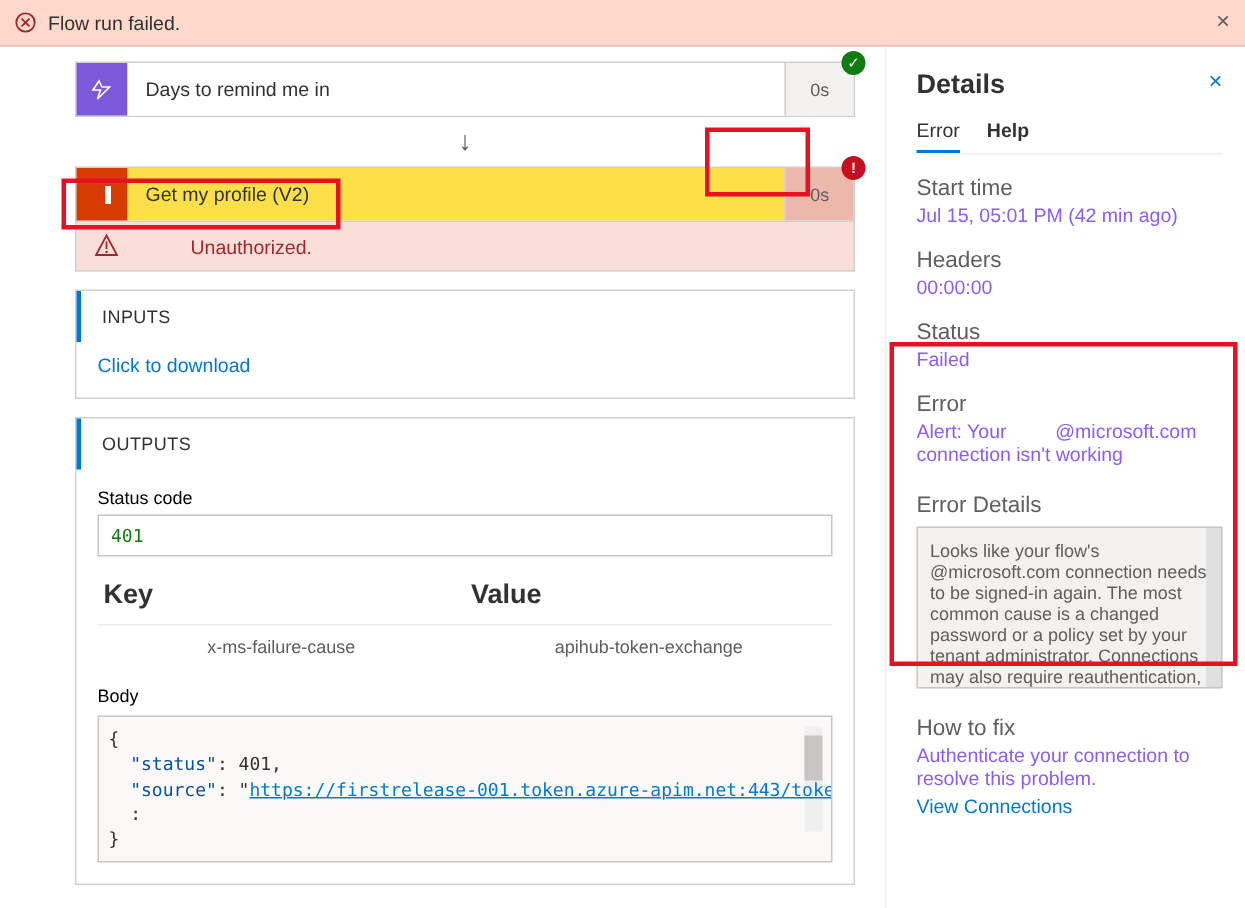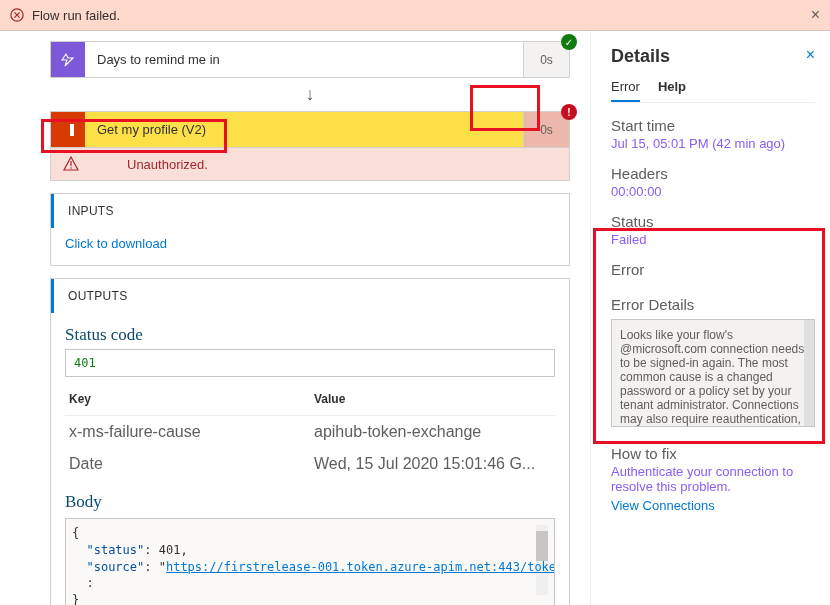--- a/index.html
+++ b/index.html
@@ -23,27 +23,27 @@
 .success-dot { position:absolute; right:-8px; top:-8px; width:16px; height:16px; background:#107c10; border-radius:50%; display:flex; align-items:center; justify-content:center; color:#fff; font-size:10px; }
 .error-dot { position:absolute; right:-8px; top:-8px; width:16px; height:16px; background:#c50f1f; border-radius:50%; display:flex; align-items:center; justify-content:center; color:#fff; font-size:10px; font-weight:bold; }
 .arrow-down { text-align:center; font-size:18px; color:#605e5c; padding: 6px 0; }
 .error-sub { display:flex; align-items:flex-end; padding:8px 12px; background:#f9dfd8; border:1px solid #d0d0d0; border-top:none;gap:40px; }
 .error-sub .warn { width:16px; height:16px; margin-right:8px;}
 .error-sub-text { color:#a4262c; font-size:13px; }
 .card { border: 1px solid #d0d0d0; margin-top: 12px; background:#fff; }
 .card-header { padding:10px 14px; font-size:12px; color:#323130; border-left:3px solid #0078d4; font-weight:400; letter-spacing:0.3px; }
 .card-content { padding:0 14px 14px 14px; }
 .link { color:#0078d4; cursor:pointer; }
-.label { font-size:17px; color:#0c4a6e; margin:12px 0 4px 0;font-family:Liberation Serif, serif; }
+.label { font-size:12px; color:#000000; margin:12px 0 4px 0; }
 .valuebox { border:1px solid #c8c6c4; padding:6px 8px; color:#107c10; font-family: Consolas, monospace; font-size:12px; }
 .table { margin-top:6px; }
-.th-row { display:flex; font-weight:600; padding:6px 0; border-bottom:1px solid #eee; font-size:12px;}
+.th-row { display:flex; font-weight:600; padding:6px 0; border-bottom:1px solid #eee; font-size:18px;}
 .th-row .th, .tr .td { flex:1; padding:3px 4px; }
 .th-row .th:first-child, .tr .td:first-child { flex:1; }
-.tr { display:flex; font-size:16px; color:#605e5c; padding:4px 0; }
+.tr { display:flex; font-size:12px; color:#605e5c; padding:4px 0;text-align:center; }
 .body-area { border:1px solid #c8c6c4; background:#faf9f8; padding:6px; margin-top:6px; font-family: Consolas, monospace; font-size:12px; overflow-x:auto; position:relative;}
 .body-area pre { white-space:pre; line-height:1.4; }
 .json-key { color:#0451a5; }
 .json-url { color:#0078d4; text-decoration:underline; }
 .details-title { font-size:18px; font-weight:700; color:#323130; }
 .details-close { position:absolute; right:15px; top:15px; color:#0078d4; font-size:16px; cursor:pointer; }
 .tabs { display:flex; gap:18px; margin-top:12px; border-bottom:1px solid #eee; }
 .tab { font-size:13px; padding-bottom:6px; cursor:pointer; color:#323130;font-weight:bold; }
 .tab.active { border-bottom:2px solid #0078d4; font-weight:400; }
 .meta-label { font-size:15px; color:#605e5c; margin-top:14px; }
@@ -129,24 +129,20 @@
 
         <div class="table">
           <div class="th-row">
             <div class="th">Key</div>
             <div class="th">Value</div>
           </div>
           <div class="tr">
               <div class="td">x-ms-failure-cause</div>
               <div class="td">apihub-token-exchange</div>
             </div>
-          <div class="tr">
-              <div class="td">Date</div>
-              <div class="td">Wed, 15 Jul 2020 15:01:46 G...</div>
-            </div>
         </div>
 
         <div class="label">Body</div>
         <div class="body-area">
           <div class="body-scroll-v">
               <div></div>
             </div>
 <pre>{
   <span class="json-key">"status"</span>: <span>401</span>,
   <span class="json-key">"source"</span>: "<span class="json-url">https://firstrelease-001.token.azure-apim.net:443/toke</span>
@@ -171,20 +167,24 @@
     <div class="meta-label">Start time</div>
     <div class="meta-value">Jul 15, 05:01 PM (42 min ago)</div>
 
     <div class="meta-label">Headers</div>
     <div class="meta-value">00:00:00</div>
 
     <div class="meta-label">Status</div>
     <div class="meta-value">Failed</div>
 
     <div class="meta-label">Error</div>
+    <div class="meta-value">
+      <span>Alert: Your</span>&nbsp;&nbsp;&nbsp;&nbsp;&nbsp;&nbsp;&nbsp;&nbsp;&nbsp;<span>@microsoft.com</span><br>
+      <span>connection isn't working</span>
+    </div>
 
     <div class="meta-label" style="margin-top:18px;">Error Details</div>
     <div class="err-detail-box">
       <span>Looks like your flow's                  @microsoft.com connection needs to be signed-in again. The most common cause is a changed password or a policy set by your tenant administrator. Connections may also require reauthentication, if multi-factor authentication has been recently</span>
       <div class="err-scroll"></div>
     </div>
 
     <div class="meta-label" style="margin-top:18px;">How to fix</div>
     <div class="meta-value">Authenticate your connection to resolve this problem.</div>
     <div class="link" style="margin-top:4px; font-size:13px;">View Connections</div>

